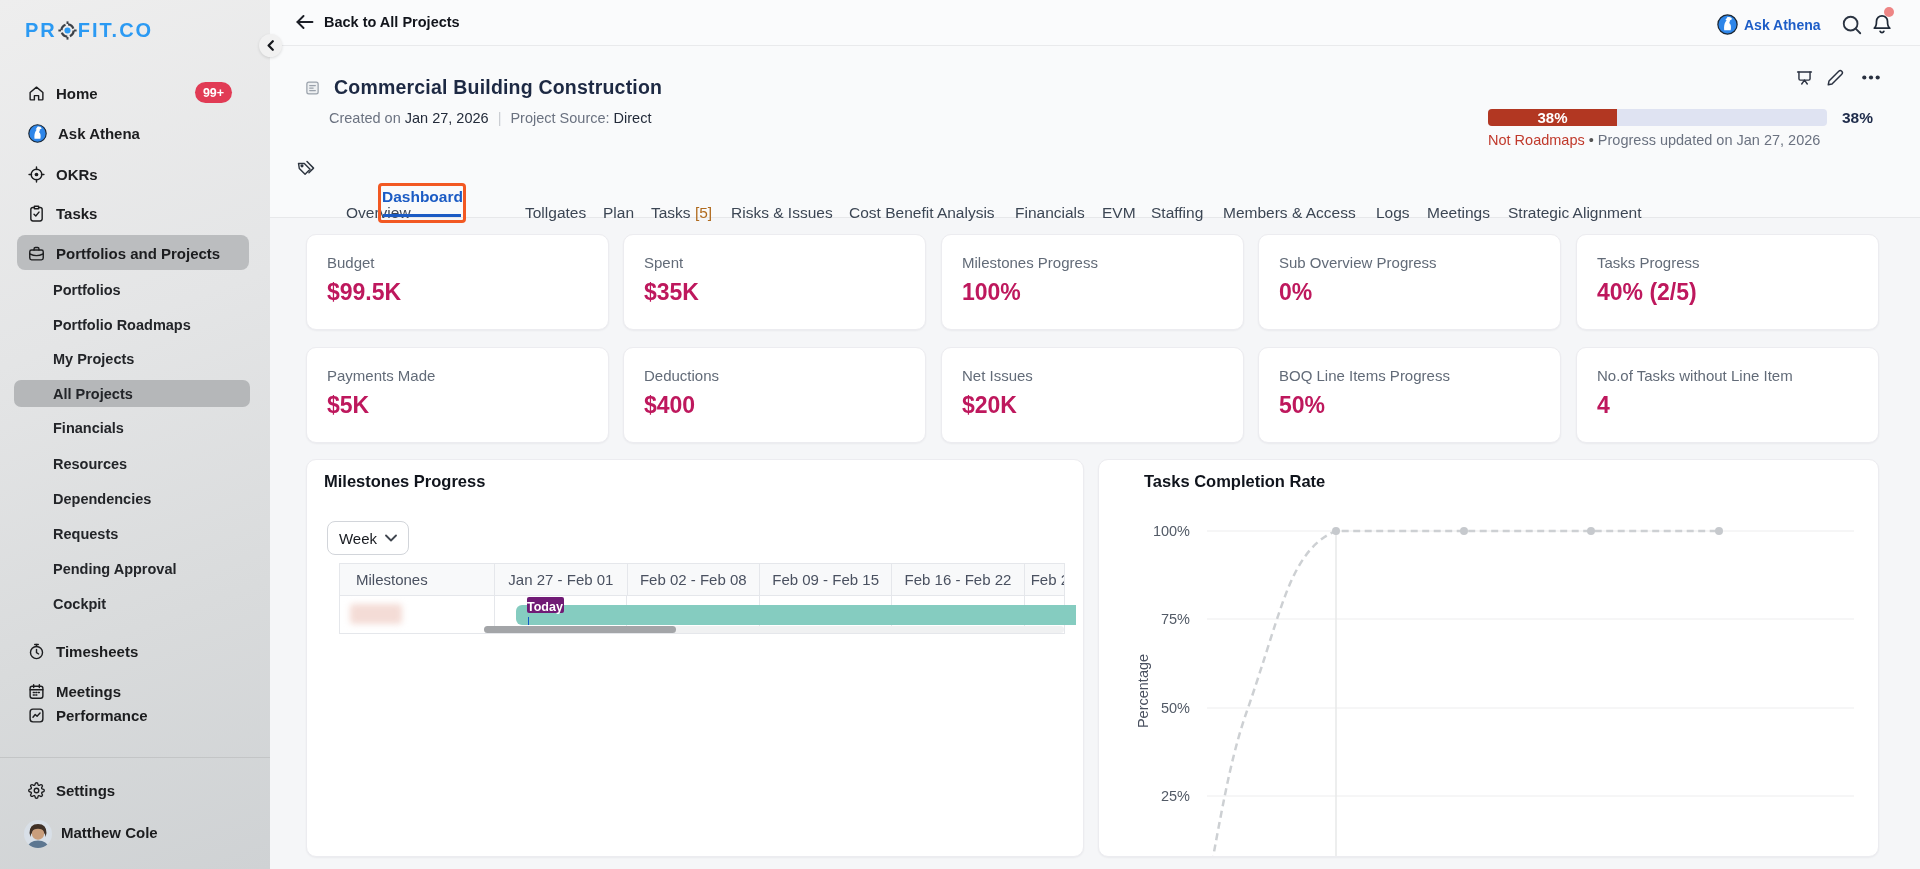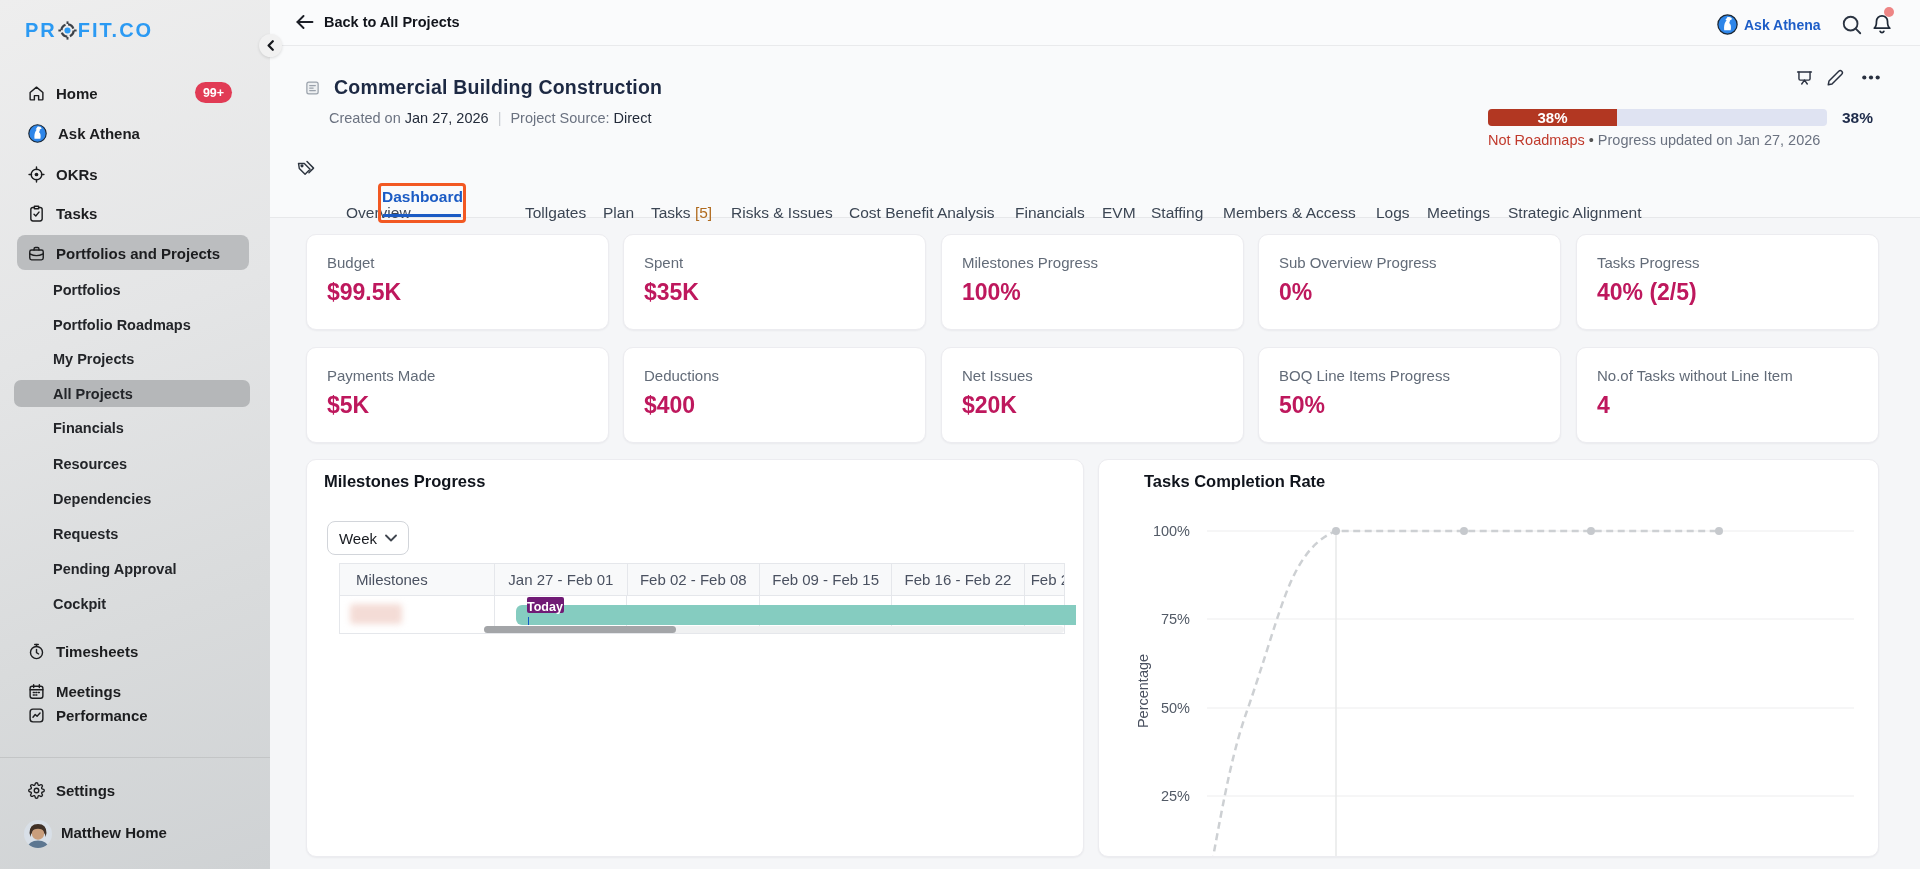--- a/index.html
+++ b/index.html
@@ -154,21 +154,21 @@
         </clipPath>
       </defs>
       <g clip-path="url(#avc)">
         <rect width="28" height="28" fill="#d8dfe7"></rect>
         <path d="M5.5 13 q0-9 8.5-9 q8.5 0 8.5 9 l-1 4 q0-6-7.5-6 q-7.5 0-7.5 6 Z" fill="#3f3128"></path>
         <circle cx="14" cy="13.5" r="6.2" fill="#c99e7c"></circle>
         <path d="M7.8 12 q0-5.5 6.2-5.5 q6.2 0 6.2 5.5 q-1.5-3.2-6.2-3.2 q-4.7 0-6.2 3.2Z" fill="#3f3128"></path>
         <path d="M3 28 q2-7.5 11-7.5 q9 0 11 7.5Z" fill="#5d7791"></path>
       </g>
     </svg>
-  <div class="nav-item" style="top:820px; left:61px;">Matthew Home</div>
+  <div class="nav-item" style="top:820px; left:61px;">Matthew Cole</div>
 </div>
 <div id="collapse-btn">
     <svg width="7" height="11" viewBox="0 0 7 11" fill="none" stroke="#15181d" stroke-width="2.2" stroke-linecap="round" stroke-linejoin="round">
       <path d="M5.8 1.2 L1.6 5.5 L5.8 9.8"></path>
     </svg>
   </div>
 
 <div id="topbar"></div>
 <div id="header"></div>
 <div id="content"></div>

